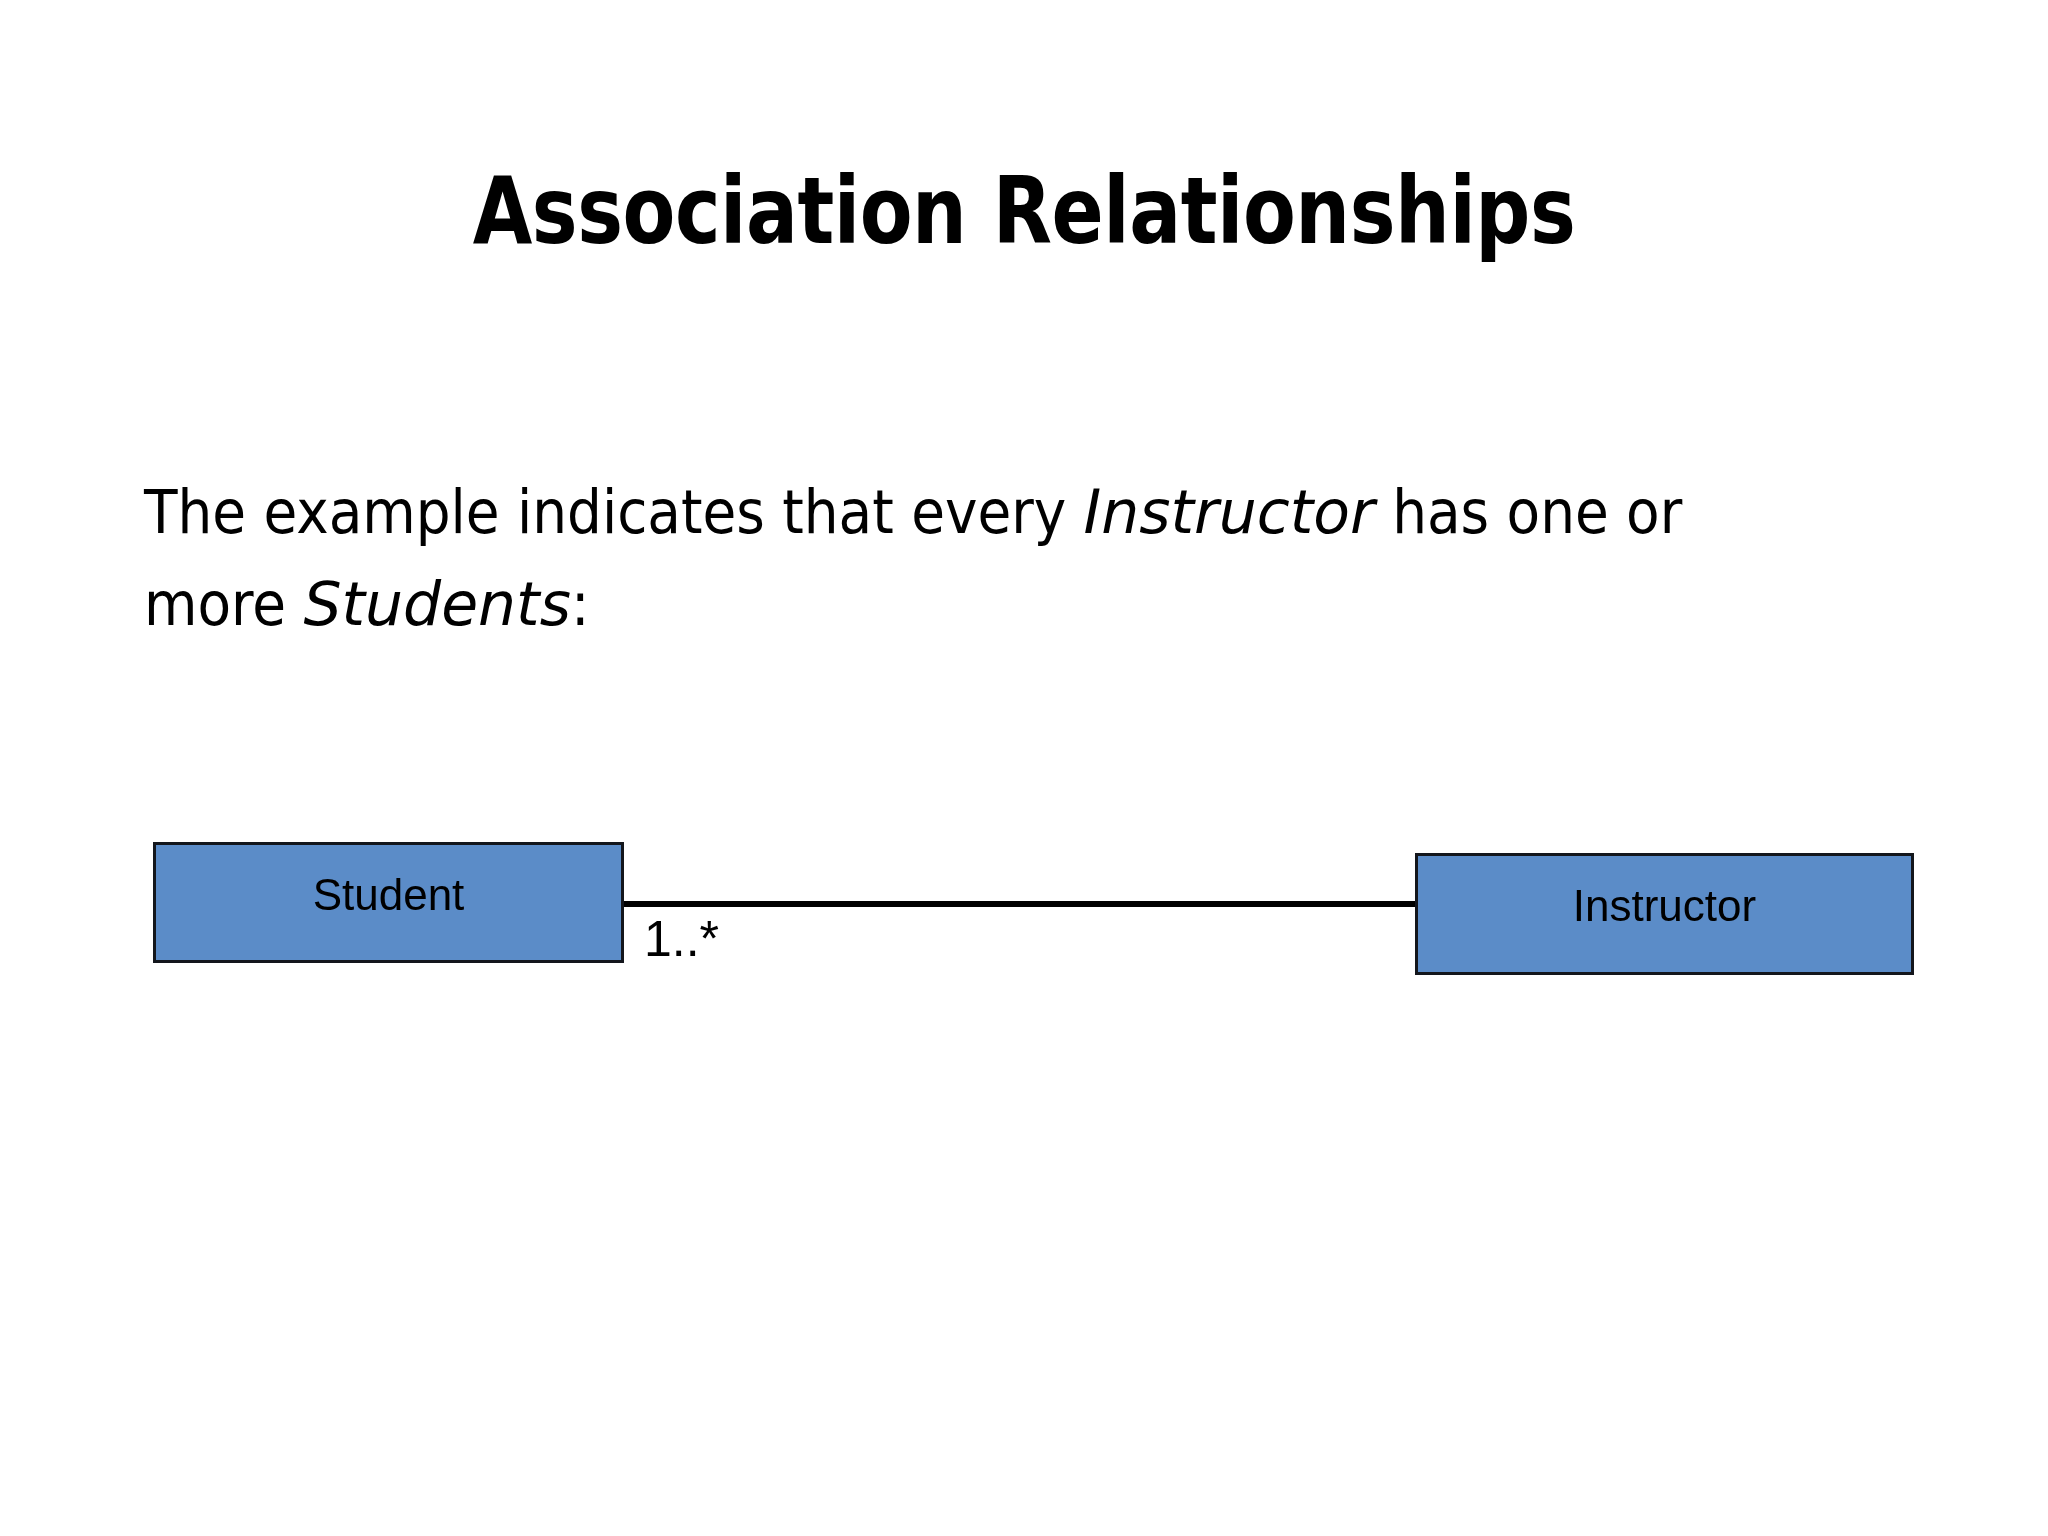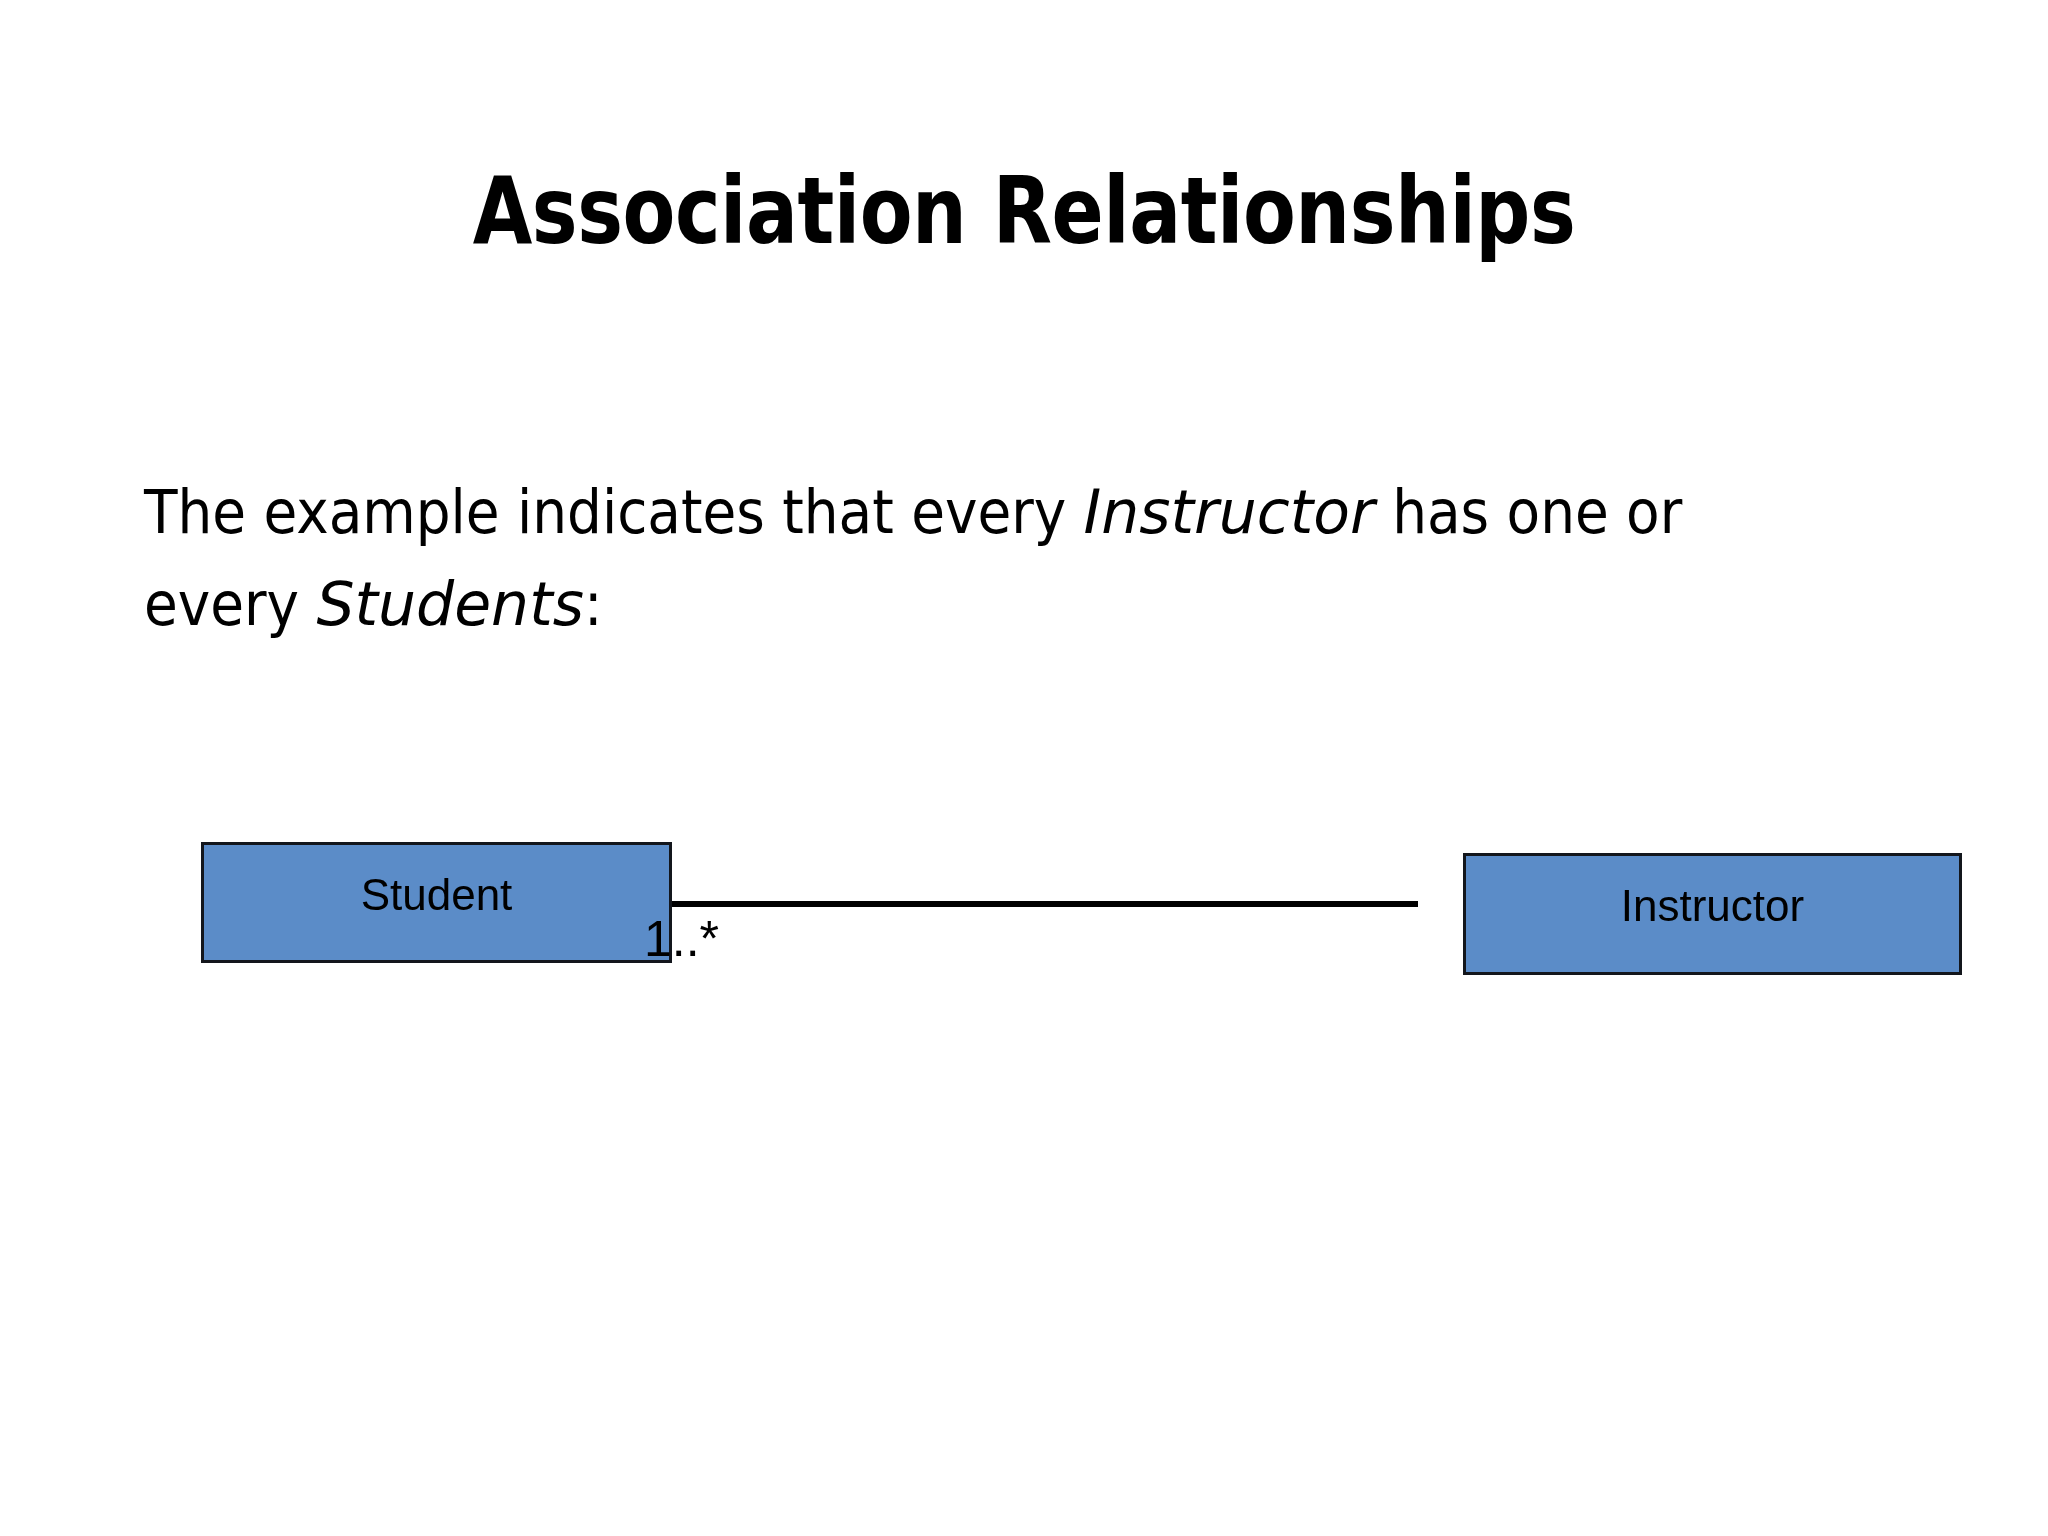--- a/index.html
+++ b/index.html
@@ -72,21 +72,20 @@
   .uml-box {
     position: absolute;
     box-sizing: border-box;
     border: 3px solid #13161c;
     display: flex;
     align-items: center;
     justify-content: center;
     font-family: "Liberation Sans", sans-serif;
     font-size: 44px;
     color: #000000;
-    margin-left: 48px;
   }
   .uml-box .uml-label {
     display: block;
     line-height: 1;
     transform: translateY(-8px);
   }
 
   #box-student {
     left: 153px;
     top: 842px;
@@ -125,21 +124,21 @@
 </style>
 </head>
 <body>
 
 <div id="slide">
 
   <h1 id="slide-title">Association Relationships</h1>
 
   <div id="body-text">
     <div><span>The example indicates that every </span><span class="em">Instructor</span><span> has one or</span></div>
-    <div><span>every </span><span class="em">Students</span><span>:</span></div>
+    <div><span>more </span><span class="em">Students</span><span>:</span></div>
   </div>
 
   <div id="diagram">
 
     <div id="assoc-line"></div>
 
     <div id="box-student" class="uml-box">
       <span class="uml-label">Student</span>
     </div>
 

